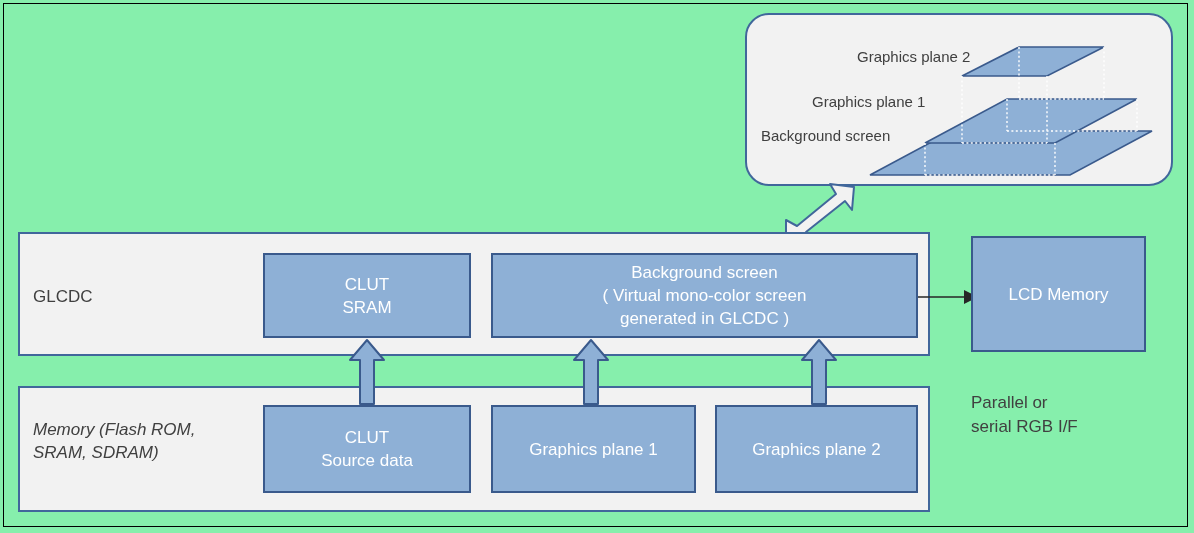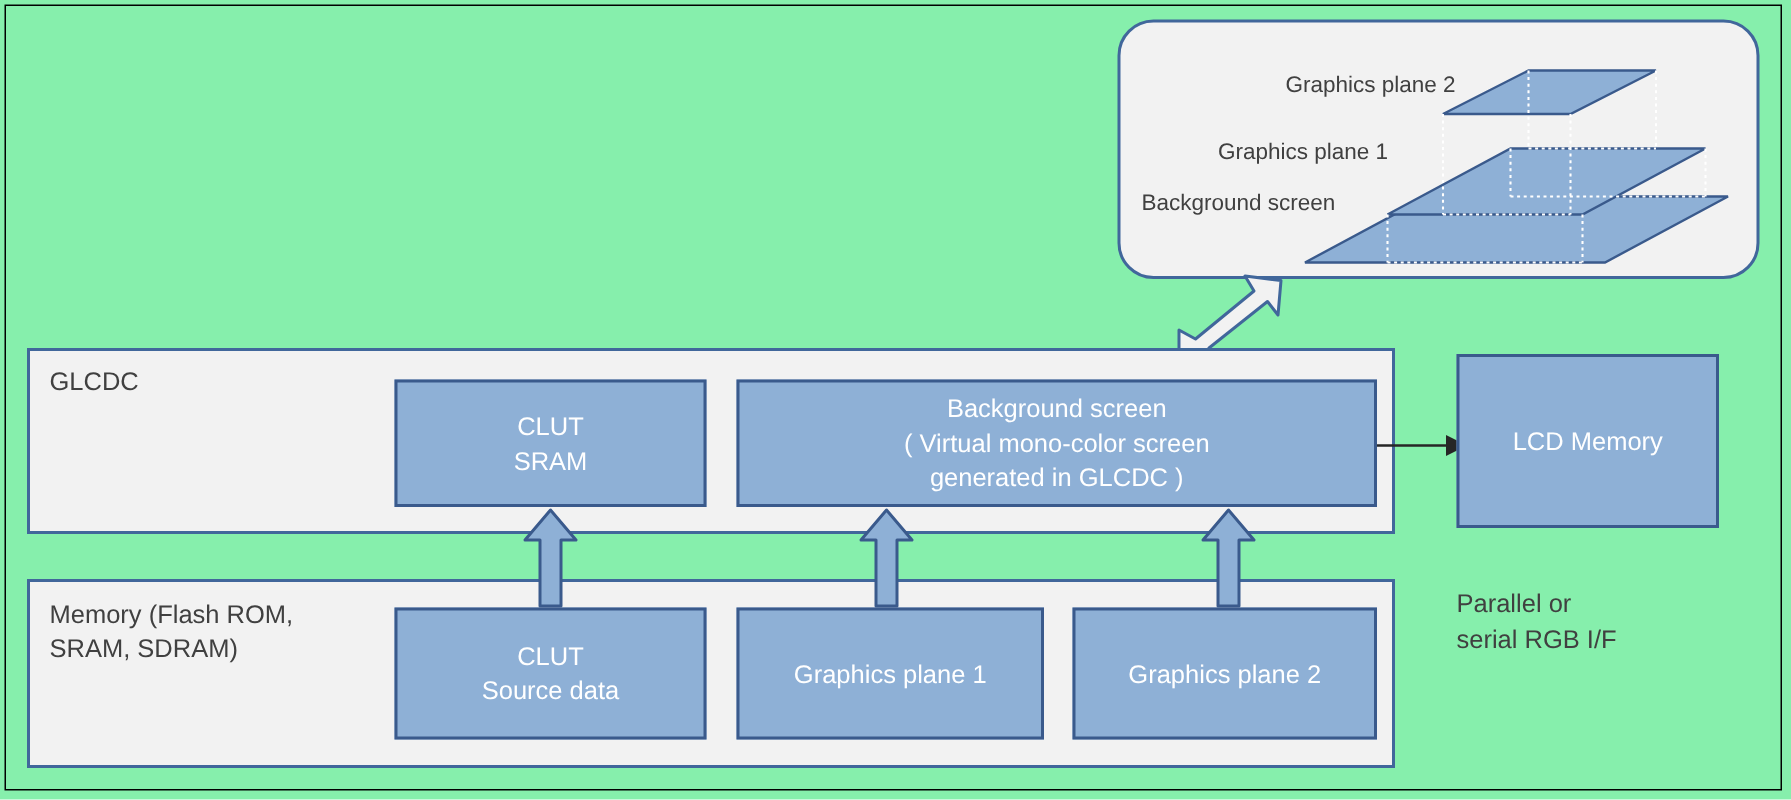--- a/index.html
+++ b/index.html
@@ -34,20 +34,21 @@
     background: #F2F2F2;
     border: 2px solid #41679B;
     box-sizing: border-box;
   }
   .panel-title {
     position: absolute;
     color: #404040;
     font-size: 17px;
     line-height: 23px;
     white-space: pre-line;
+    margin-top: 42px;
   }
   .blue-box {
     position: absolute;
     background: #8EB0D6;
     border: 2px solid #3A5A8C;
     box-sizing: border-box;
     display: flex;
     align-items: center;
     justify-content: center;
     text-align: center;
@@ -135,21 +136,21 @@
 
   <div class="blue-box" style="left:263px; top:253px; width:208px; height:85px;">CLUT
 SRAM</div>
 
   <div class="blue-box" style="left:491px; top:253px; width:427px; height:85px;">Background screen
 ( Virtual mono-color screen
 generated in GLCDC )</div>
 
   <div class="panel" style="left:18px; top:386px; width:912px; height:126px;">
   </div>
-  <span class="panel-title" style="left:33px; top:398px;">Memory (Flash ROM,
+  <span class="panel-title" style="left:33px; top:376px;font-style:italic;">Memory (Flash ROM,
 SRAM, SDRAM)</span>
 
   <div class="blue-box" style="left:263px; top:405px; width:208px; height:88px;">CLUT
 Source data</div>
 
   <div class="blue-box" style="left:491px; top:405px; width:205px; height:88px;">Graphics plane 1</div>
 
   <div class="blue-box" style="left:715px; top:405px; width:203px; height:88px;">Graphics plane 2</div>
 
   <svg class="abs-svg" style="left:348px; top:338px;" width="38" height="68" viewBox="0 0 38 68">

